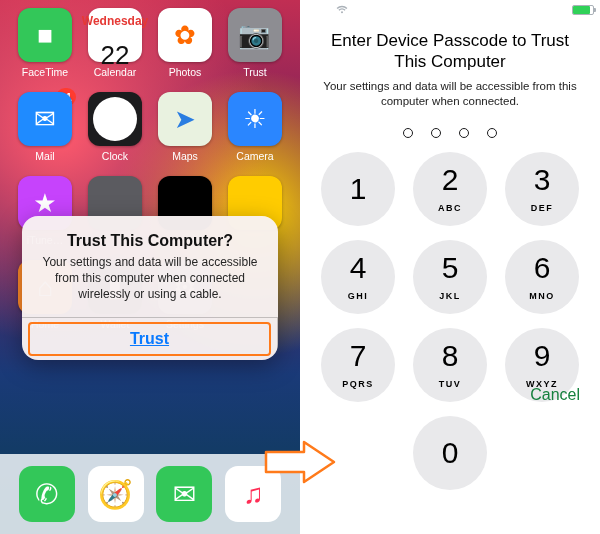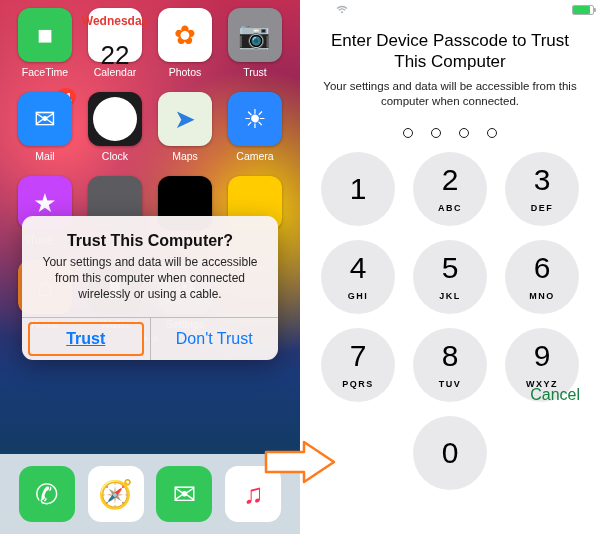--- a/index.html
+++ b/index.html
@@ -86,21 +86,21 @@
   
   .dock {
     position: absolute; left: 0; right: 0; bottom: 0;
     height: 80px; background: rgba(235,240,245,.88);
     display: flex; justify-content: space-evenly; align-items: center;
     padding: 0 6px;
   }
   .dock .tile { width: 56px; height: 56px; border-radius: 13px; display: flex; align-items: center; justify-content: center; font-size: 28px; }
   .alert {
     position: absolute; left: 22px; right: 22px; top: 216px;
-    background: rgba(248,242,242,.97); border-radius: 11px;
+    background: rgba(248,242,242,.97); border-radius: 16px;
     color: #111; overflow: hidden;
     box-shadow: 0 6px 24px rgba(0,0,0,.35);
   }
   .alert-body { padding: 16px 14px 14px; text-align: center; }
   .alert-title { font-size: 16px; font-weight: 600; margin-bottom: 4px; }
   .alert-msg { font-size: 12px; line-height: 1.35; color: #262626; }
   .alert-buttons { display: flex; border-top: 0.5px solid rgba(0,0,0,.2); }
   .alert-buttons button {
     flex: 1; height: 42px; border: none; background: transparent;
     font-size: 16px; color: #0a7aff; cursor: pointer;
@@ -240,21 +240,20 @@
     <div class="alert-body">
       <div class="alert-title">Trust This Computer?</div>
       <div class="alert-msg">Your settings and data will be accessible from this computer when connected wirelessly or using a cable.</div>
     </div>
     <div class="alert-buttons">
       <button>
         <span class="highlight-box">
           <span>Trust</span>
         </span>
       </button>
-      <button>Don't Trust</button>
     </div>
   </div>
 
   <div class="dock" id="dock">
       <div class="tile" style="background: rgb(51, 199, 89); color: rgb(255, 255, 255);">✆</div>
       <div class="tile" style="background: rgb(255, 255, 255); color: rgb(10, 122, 255);">🧭</div>
       <div class="tile" style="background: rgb(51, 199, 89); color: rgb(255, 255, 255);">✉</div>
       <div class="tile" style="background: rgb(255, 255, 255); color: rgb(255, 45, 85);">♫</div>
     </div>
 </div>

